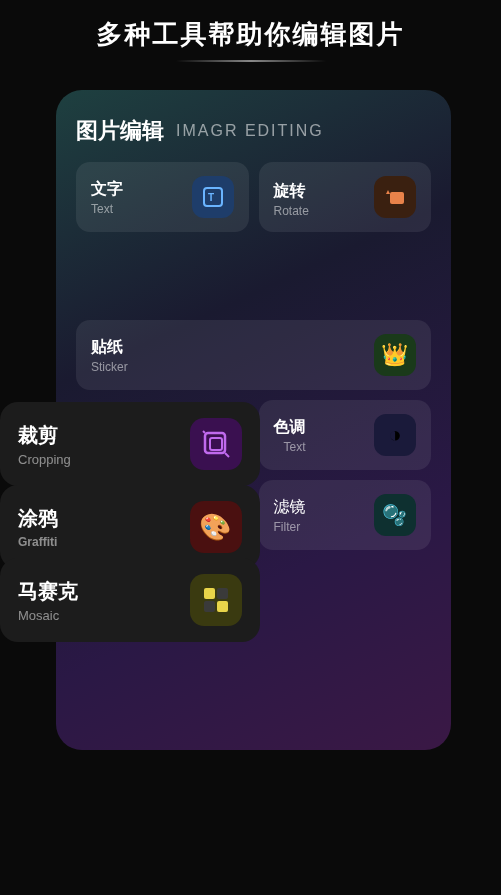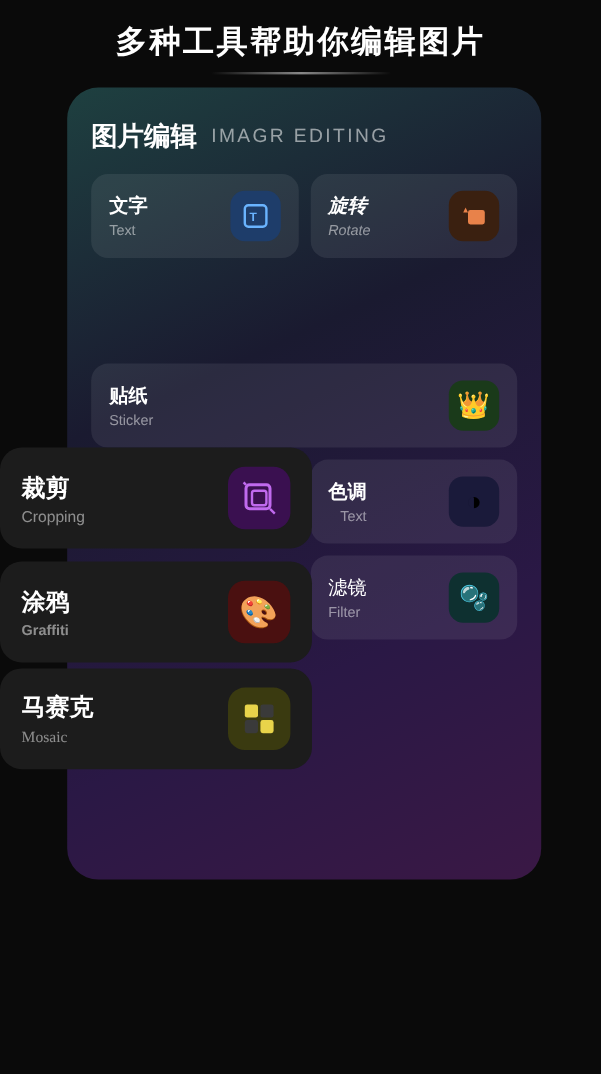--- a/index.html
+++ b/index.html
@@ -13,21 +13,21 @@
       display: flex;
       flex-direction: column;
       align-items: center;
     }
 
     
     .page-layout {
       position: relative;
       width: 501px;
       height: 820px;
-      margin-top: 11px;
+      margin-top: 28px;
     }
 
     
     .main-card {
       position: absolute;
       left: 56px;
       top: 0;
       width: 395px;
       background: linear-gradient(155deg, #1e4040 0%, #1a1a30 35%, #2a1845 70%, #3a1845 100%);
       border-radius: 26px;
@@ -71,21 +71,21 @@
           <div style="color:rgba(255,255,255,0.5);font-size:12px;margin-top:2px;">Text</div>
         </div>
         <div style="width:42px;height:42px;border-radius:12px;background:#1e3d6a;display:flex;align-items:center;justify-content:center;">
           <svg width="24" height="24" viewBox="0 0 24 24" fill="none">
             <rect x="3" y="3" width="18" height="18" rx="3" stroke="#6ab4ff" stroke-width="2" fill="none"></rect>
             <text x="7" y="16" font-size="10" fill="#6ab4ff" font-weight="bold">T</text>
           </svg>
         </div>
       </div>
 
-      <div style="background:rgba(255,255,255,0.08);border-radius:14px;padding:14px 15px;display:flex;align-items:center;justify-content:space-between;cursor:pointer;font-style:italic;">
+      <div style="background:rgba(255,255,255,0.08);border-radius:14px;padding:14px 15px;display:flex;align-items:flex-end;justify-content:space-between;cursor:pointer;">
         <div>
           <div style="color:#fff;font-size:16px;font-weight:600;">旋转</div>
           <div style="color:rgba(255,255,255,0.5);font-size:12px;margin-top:2px;">Rotate</div>
         </div>
         <div style="width:42px;height:42px;border-radius:12px;background:#3a2010;display:flex;align-items:center;justify-content:center;">
           <svg width="26" height="26" viewBox="0 0 26 26" fill="none">
             <rect x="8" y="8" width="14" height="12" rx="2" fill="#e8824a"></rect>
             <path d="M6 6 L4 10 L8 10 Z" fill="#e8824a"></path>
           </svg>
         </div>
@@ -126,21 +126,21 @@
           <div style="color:rgba(255,255,255,0.5);font-size:12px;margin-top:2px;">Filter</div>
         </div>
         <div style="width:42px;height:42px;border-radius:12px;background:#0e3030;display:flex;align-items:center;justify-content:center;font-size:20px;">
           🫧
         </div>
       </div>
     </div>
 
   </div>
 
-  <div class="left-tool" style="top: 300px;">
+  <div class="left-tool" style="top: 312px;">
     <div>
       <div style="color:#fff;font-size:20px;font-weight:700;">裁剪</div>
       <div style="color:rgba(255,255,255,0.5);font-size:13px;margin-top:3px;">Cropping</div>
     </div>
     <div style="width:52px;height:52px;border-radius:14px;background:#3a1050;display:flex;align-items:center;justify-content:center;font-size:26px;">
       <svg width="30" height="30" viewBox="0 0 30 30" fill="none">
         <rect x="4" y="4" width="20" height="20" rx="3" stroke="#c06aee" stroke-width="2.5" fill="none"></rect>
         <rect x="9" y="9" width="12" height="12" rx="2" stroke="#c06aee" stroke-width="2" fill="none"></rect>
         <line x1="4" y1="4" x2="2" y2="2" stroke="#c06aee" stroke-width="2"></line>
         <line x1="24" y1="24" x2="28" y2="28" stroke="#c06aee" stroke-width="2"></line>
@@ -151,21 +151,21 @@
   <div class="left-tool" style="top: 395px;">
     <div>
       <div style="color:#fff;font-size:20px;font-weight:700;">涂鸦</div>
       <div style="color:rgba(255,255,255,0.5);font-size:12px;margin-top:3px;font-weight:bold;">Graffiti</div>
     </div>
     <div style="width:52px;height:52px;border-radius:14px;background:#4a1010;display:flex;align-items:center;justify-content:center;font-size:26px;">
       🎨
     </div>
   </div>
 
-  <div class="left-tool" style="top: 484px; font-family: Liberation Serif, serif;">
+  <div class="left-tool" style="top: 468px;">
     <div>
       <div style="color:#fff;font-size:20px;font-weight:700;">马赛克</div>
       <div style="color:rgba(255,255,255,0.5);font-size:13px;margin-top:3px;">Mosaic</div>
     </div>
     <div style="width:52px;height:52px;border-radius:14px;background:#3a3a10;display:flex;align-items:center;justify-content:center;font-size:24px;">
       <svg width="30" height="30" viewBox="0 0 30 30" fill="none">
         <rect x="3" y="3" width="11" height="11" rx="2" fill="#e8d44a"></rect>
         <rect x="16" y="3" width="11" height="11" rx="2" fill="#3a3a3a"></rect>
         <rect x="3" y="16" width="11" height="11" rx="2" fill="#3a3a3a"></rect>
         <rect x="16" y="16" width="11" height="11" rx="2" fill="#e8d44a"></rect>

